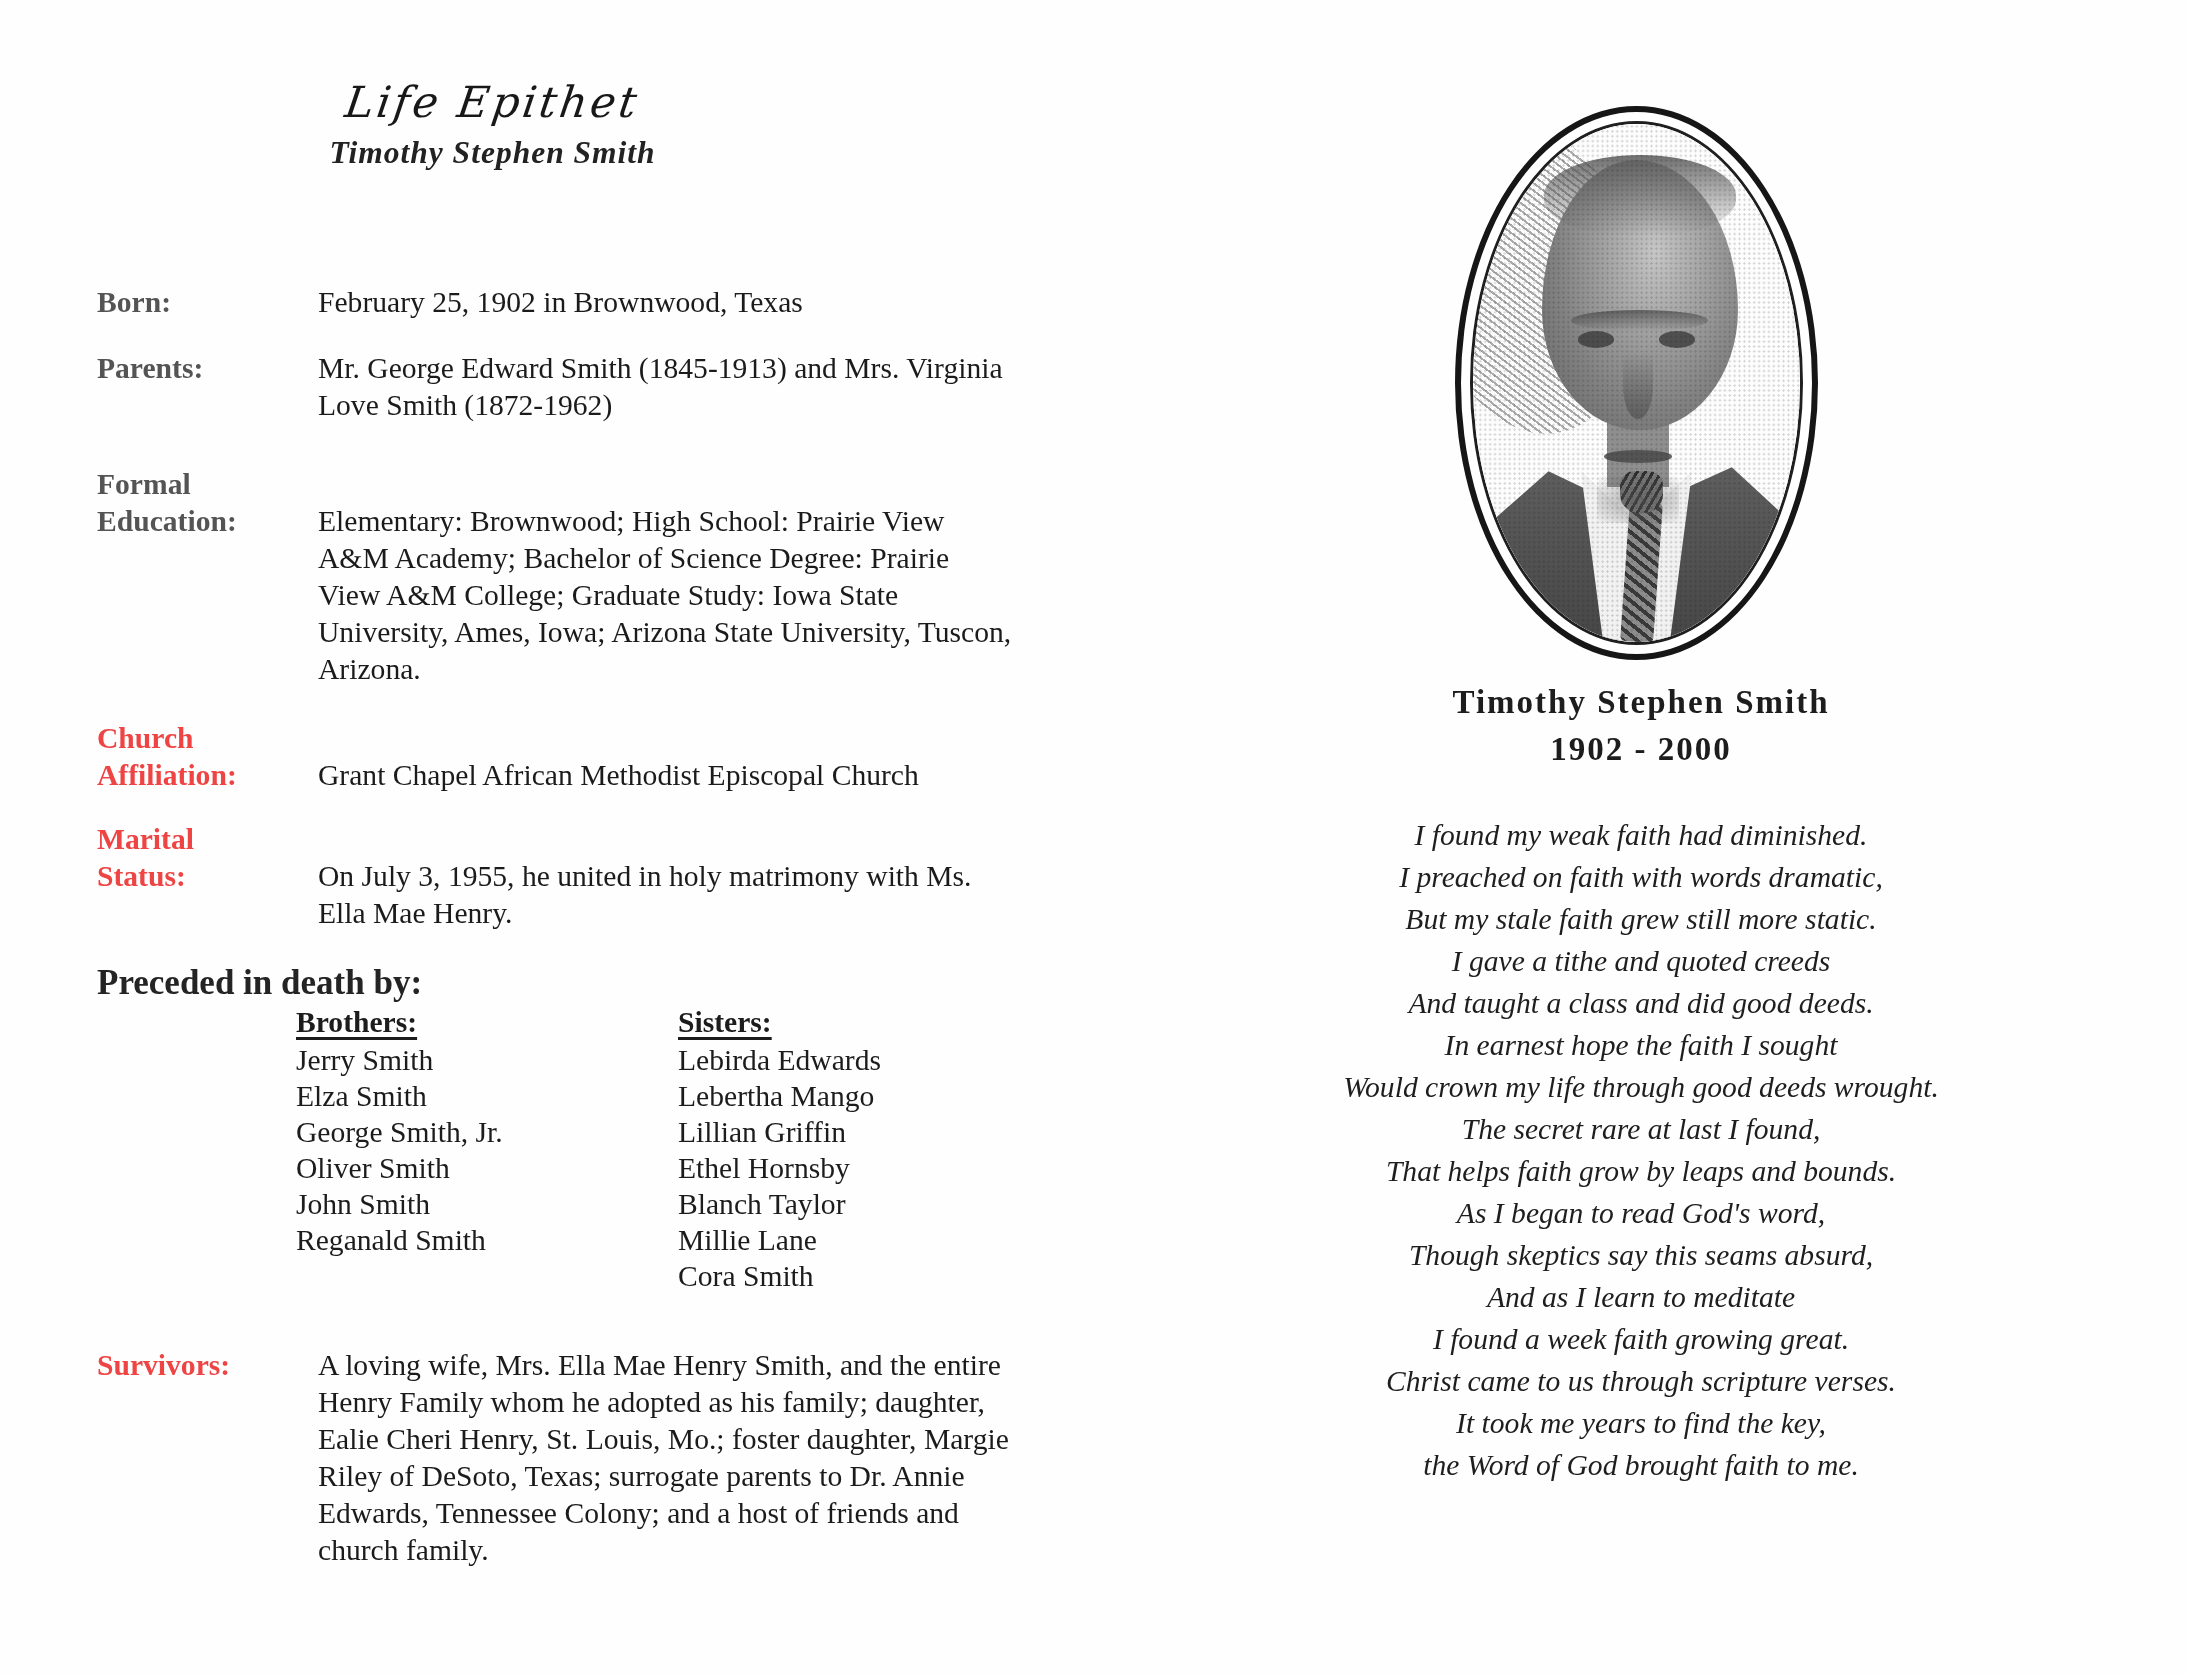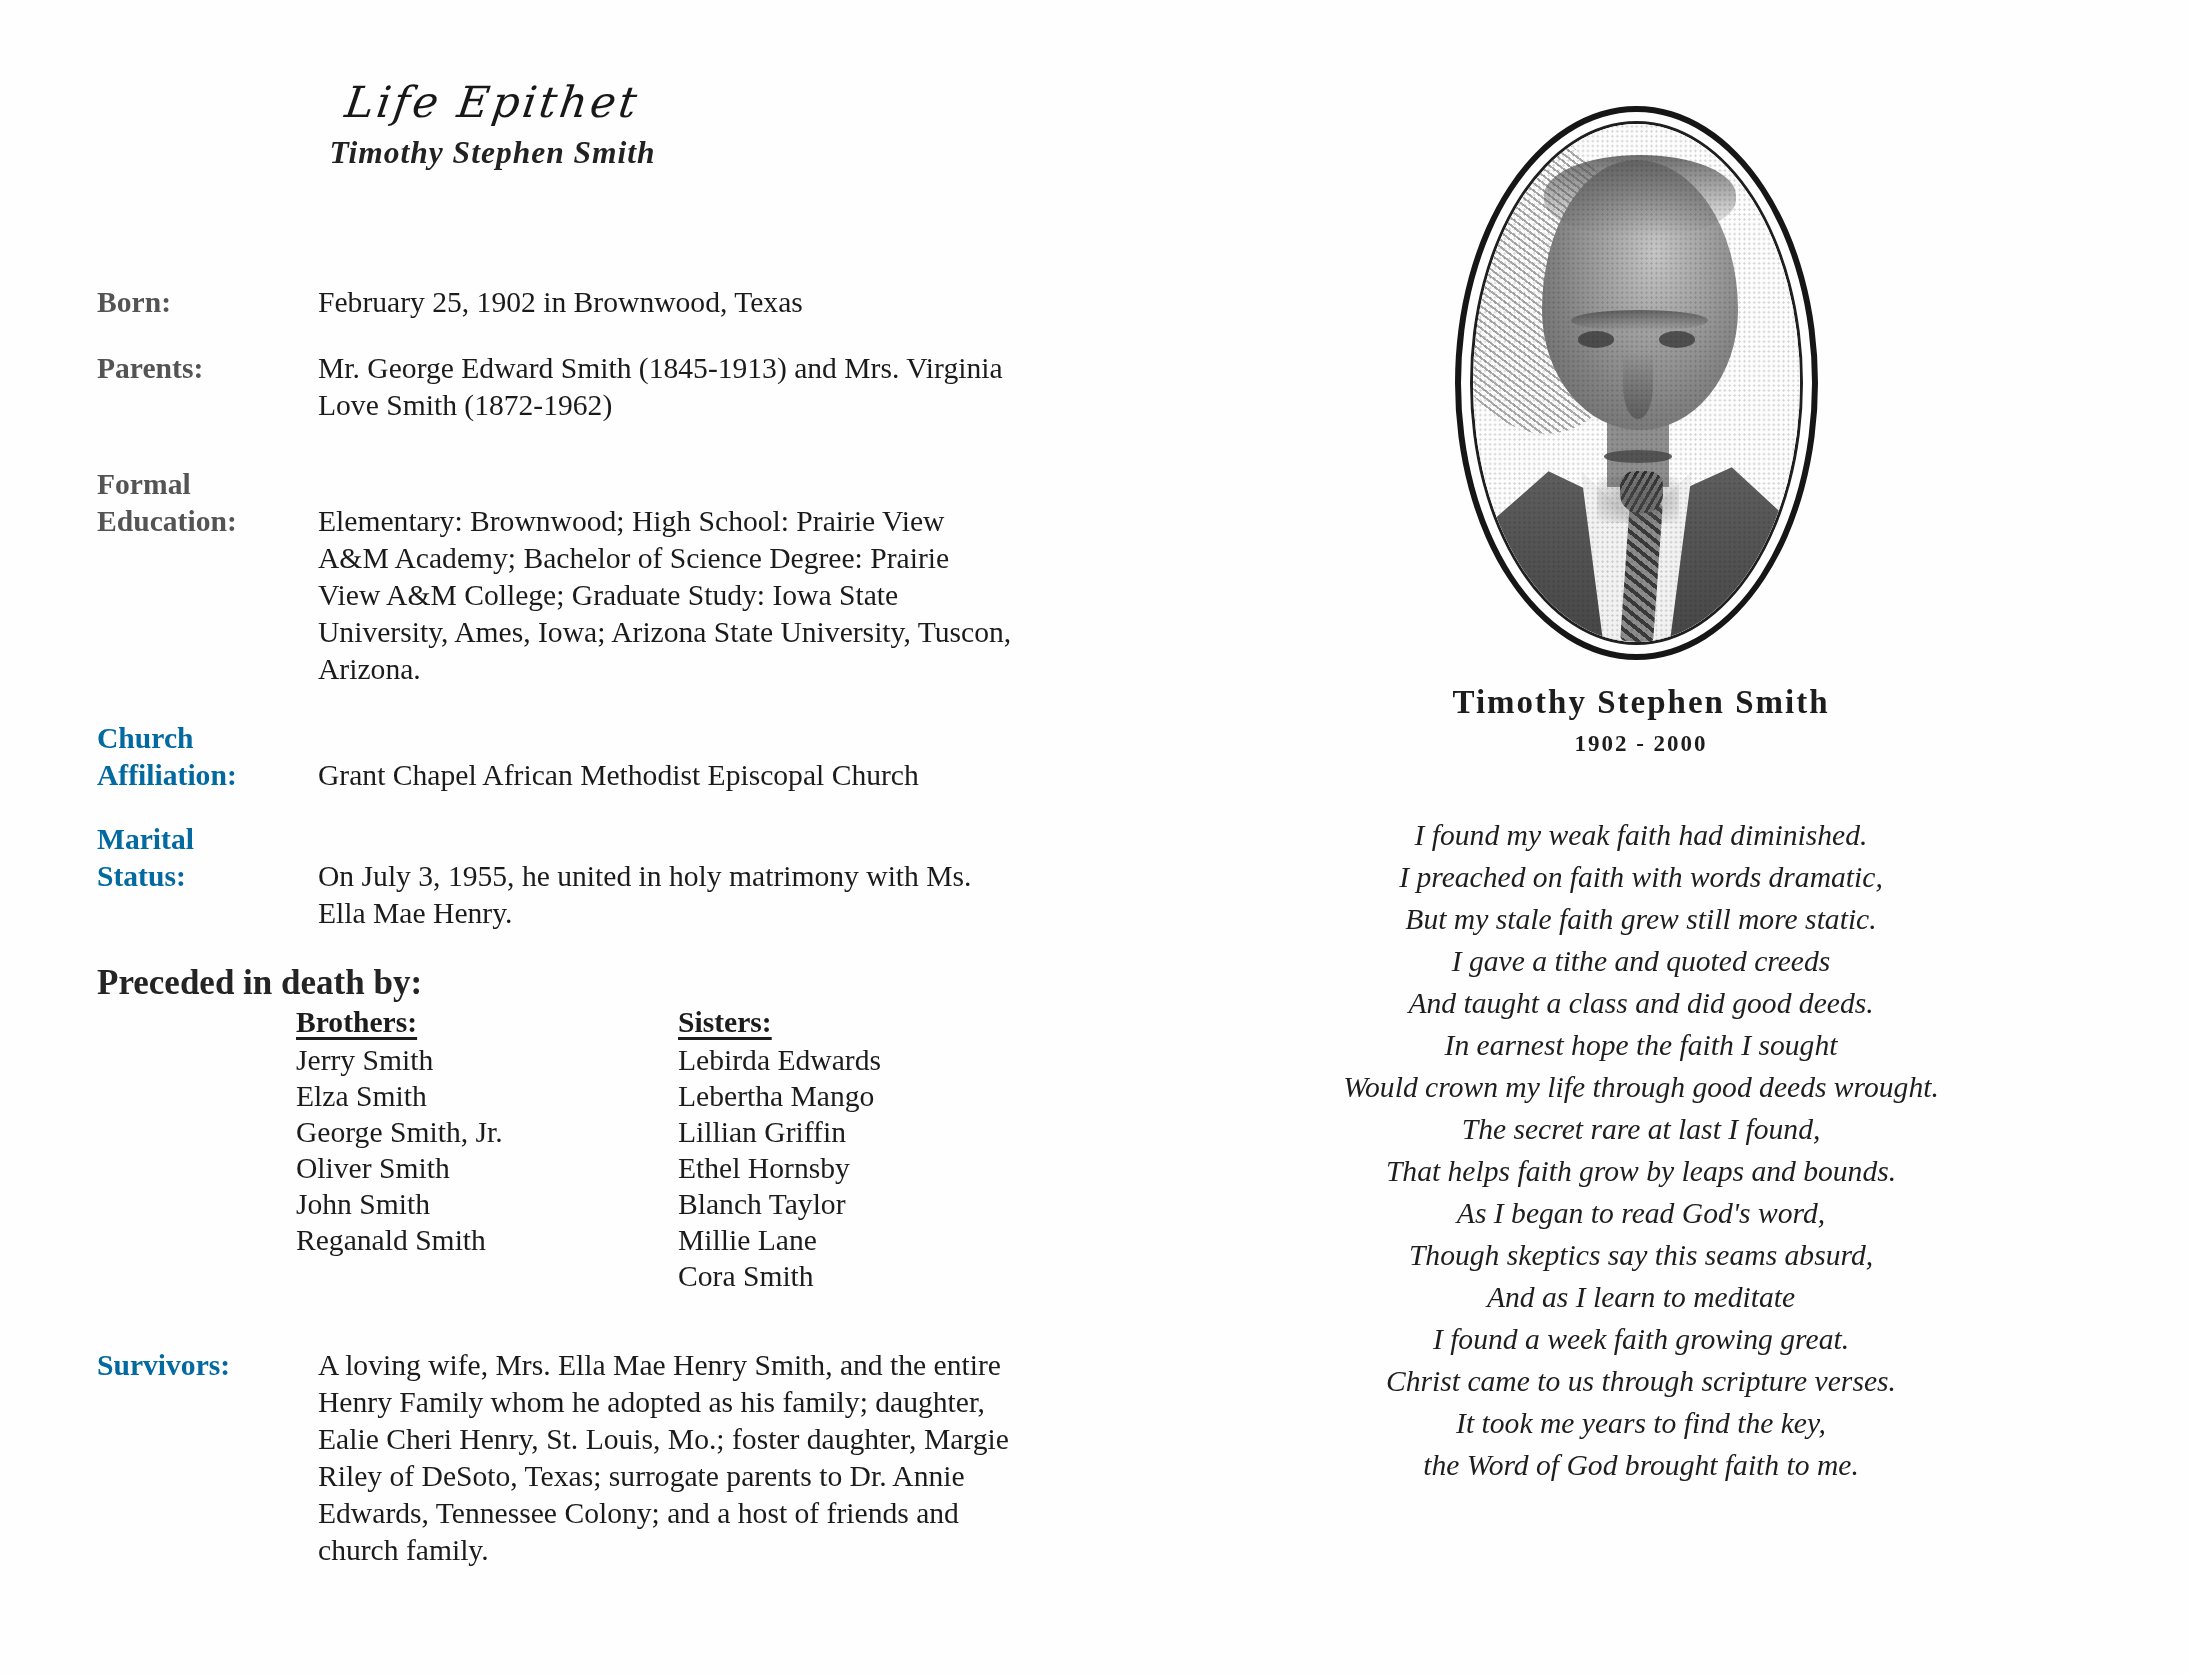--- a/index.html
+++ b/index.html
@@ -31,21 +31,21 @@
     margin-top: 7.9px;
     font-weight: bold;
     font-style: italic;
     font-size: 31.5px;
     letter-spacing: 1px;
     color: #222222;
   }
 
   .bio { position: absolute; left: 97px; top: 284px; width: 916px; font-size: 29.6px; line-height: 37px; }
   .row { display: flex; justify-content: space-between; }
-  .label { width: 199px; flex: 0 0 199px; font-weight: bold; color: #0369a1; }
+  .label { width: 199px; flex: 0 0 199px; font-weight: bold; color: #ef4444; }
   .label.faded { color: #3d3d3d; opacity: 0.88; }
   .value { width: 695px; color: #1b1b1b; }
   .pad1 { padding-top: 37px; }   
 
   .mb-born      { margin-bottom: 28.6px; }
   .mb-parents   { margin-bottom: 42px; }
   .mb-education { margin-bottom: 32.5px; font-family: Liberation Serif, serif; }
   .mb-church    { margin-bottom: 26.6px; }
   .mb-marital   { margin-bottom: 32.5px; }
 
@@ -141,21 +141,21 @@
     border-radius: 4.9px;
   }
   .ph-knot {
     position: absolute; left: 45%; top: 67%; width: 13%; height: 8%;
     background: repeating-linear-gradient(120deg, #2f2f2f 0 3px, #7a7a7a 3px 6.9px);
     border-radius: 35% 35% 45% 45%;
   }
 
   .right-name-block { position: absolute; top: 684px; left: 0; width: 1094px; text-align: center; }
   .right-name { font-weight: bold; font-size: 33px; letter-spacing: 2px; color: #1d1d1d; }
-  .right-dates { font-weight: bold; font-size: 23px; letter-spacing: 2px; margin-top: 9.9px; color: #1d1d1d; }
+  .right-dates { font-weight: bold; font-size: 33px; letter-spacing: 2px; margin-top: 9.9px; color: #1d1d1d; }
 
   .poem {
     position: absolute; top: 814px; left: 138px; width: 818px;
     text-align: center;
     font-style: italic;
     font-size: 29.6px;
     line-height: 42px;
     color: #1e1e1e;
   }
 </style>

